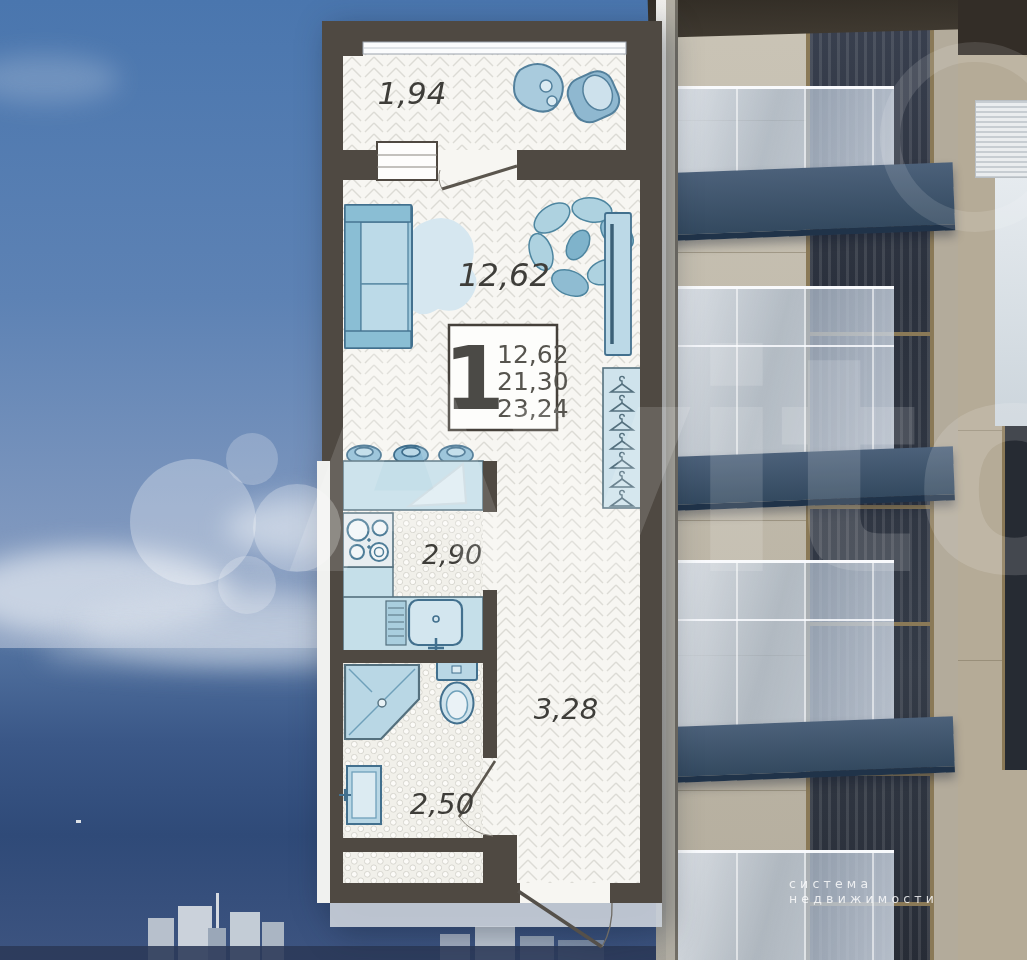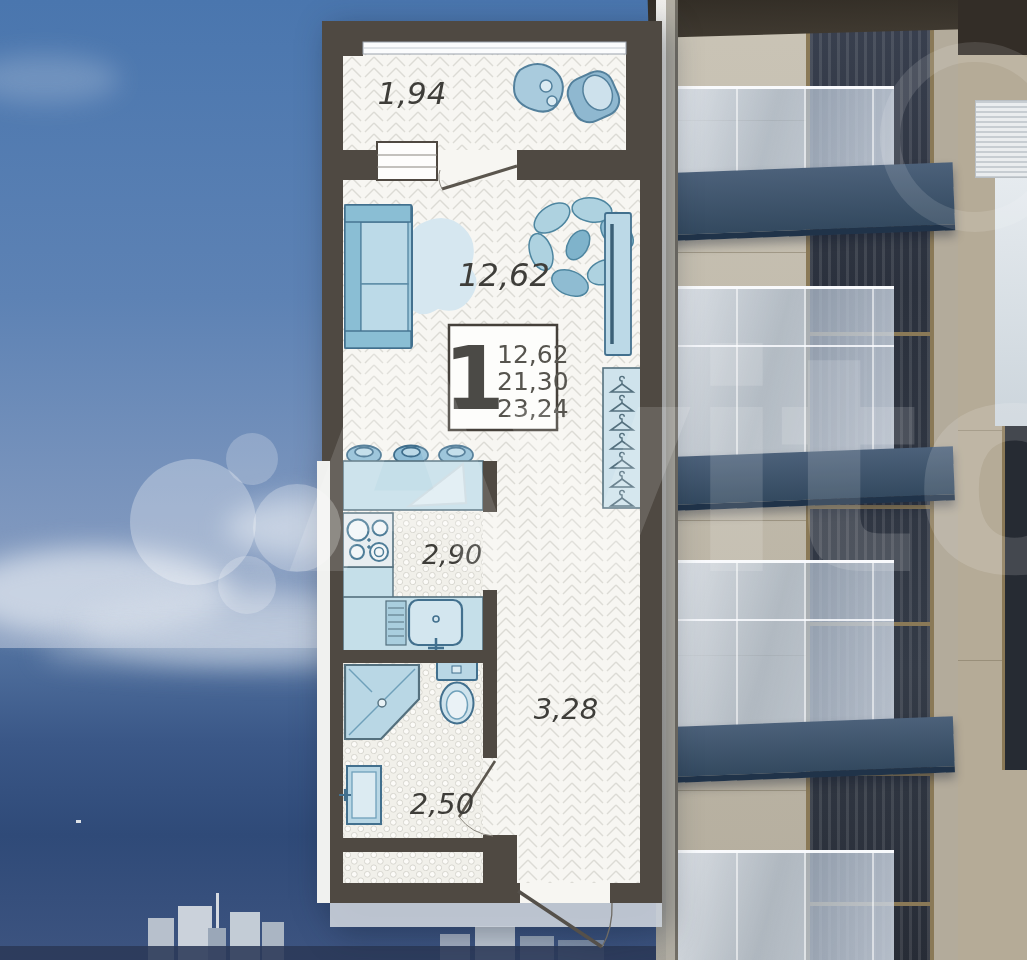--- a/index.html
+++ b/index.html
@@ -313,15 +313,16 @@
   </svg>
 
   <div class="abs wm wm-circle" style="left:130px;top:459px;width:126px;height:126px;"></div>
   <div class="abs wm wm-circle" style="left:253px;top:484px;width:88px;height:88px;background:rgba(255,255,255,.26);"></div>
   <div class="abs wm wm-circle" style="left:226px;top:433px;width:52px;height:52px;background:rgba(255,255,255,.22);"></div>
   <div class="abs wm wm-circle" style="left:218px;top:556px;width:58px;height:58px;background:rgba(255,255,255,.22);"></div>
   <div class="abs wm wm-ring" style="left:880px;top:42px;width:150px;height:150px;"></div>
   <div class="abs wm wm-text">Avito</div>
 
   <div class="abs brandlogo">
+    <div class="tagline">система недвижимости</div>
   </div>
 
 </div>
 
 </body></html>

